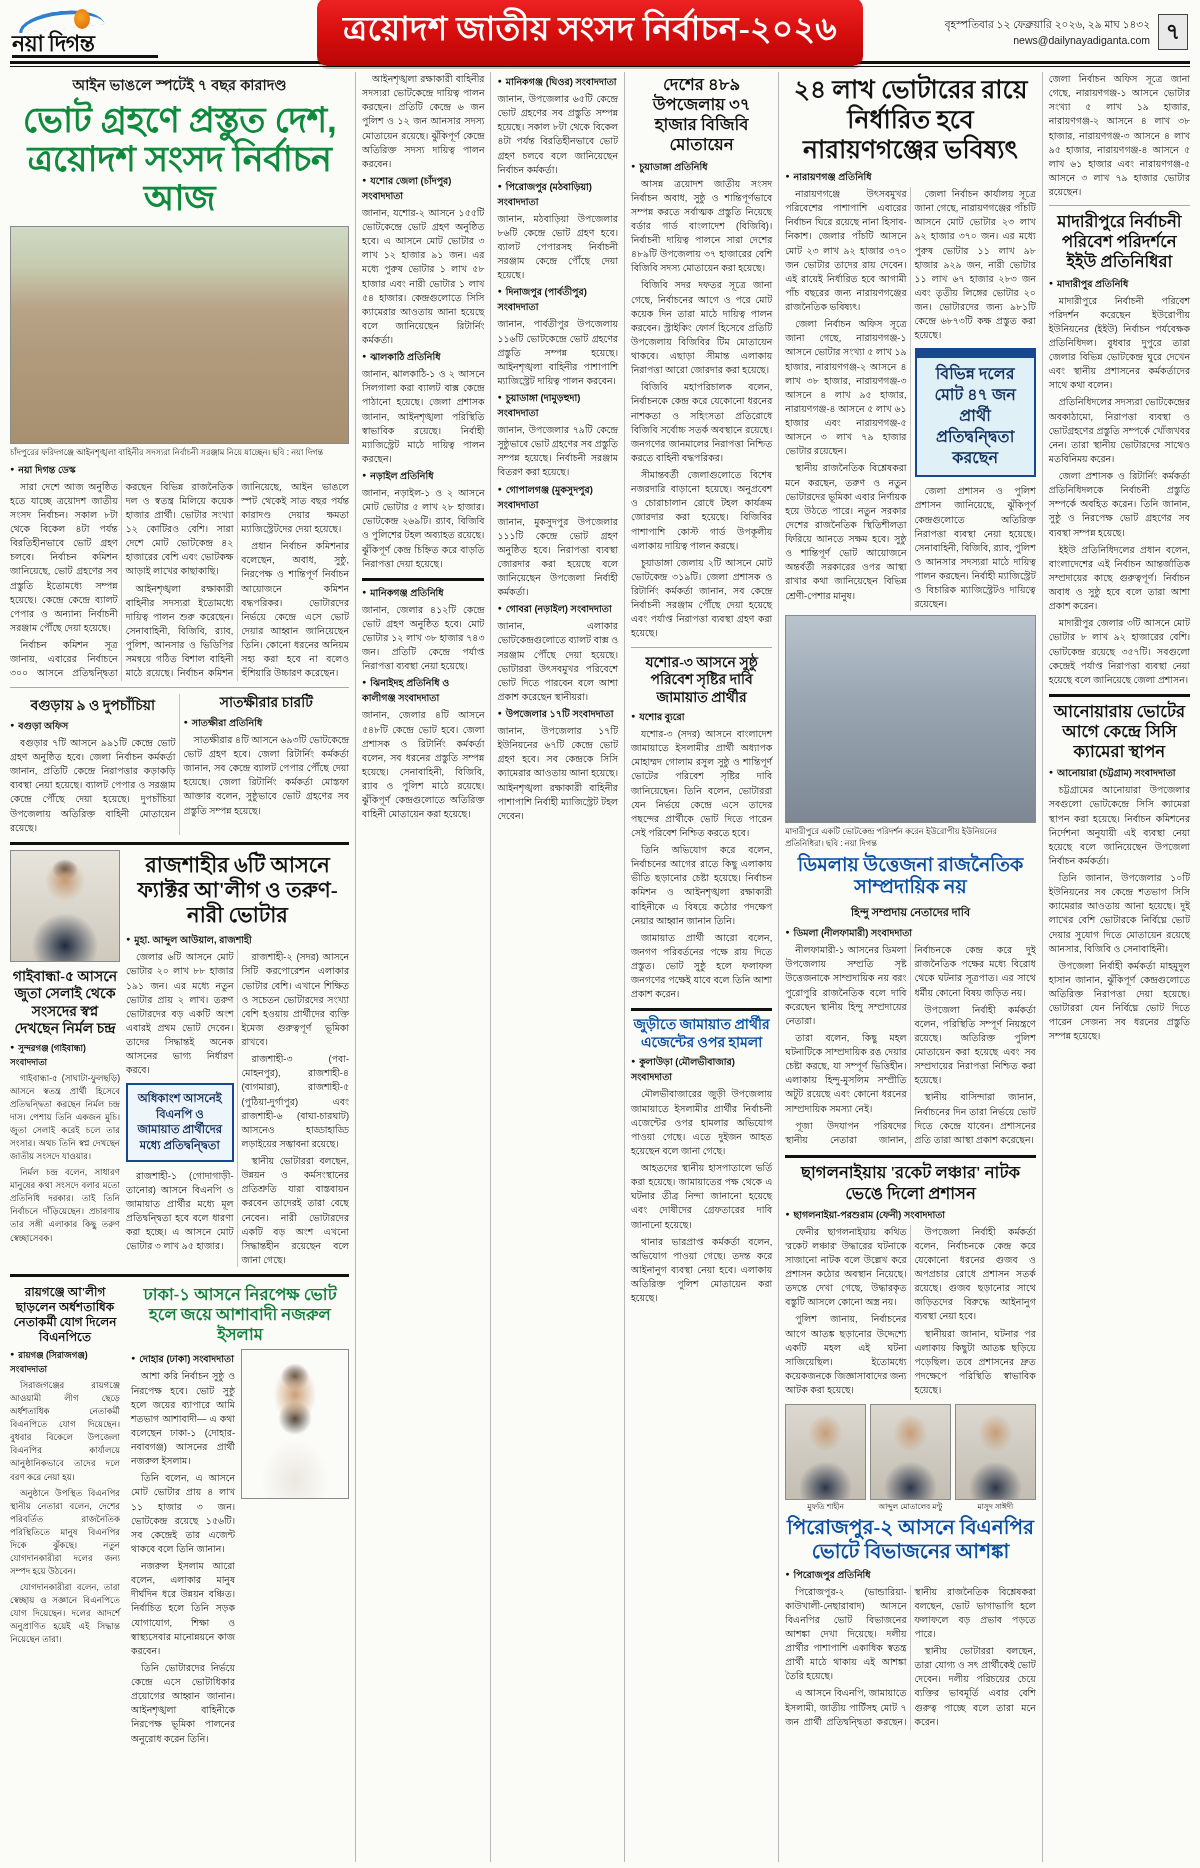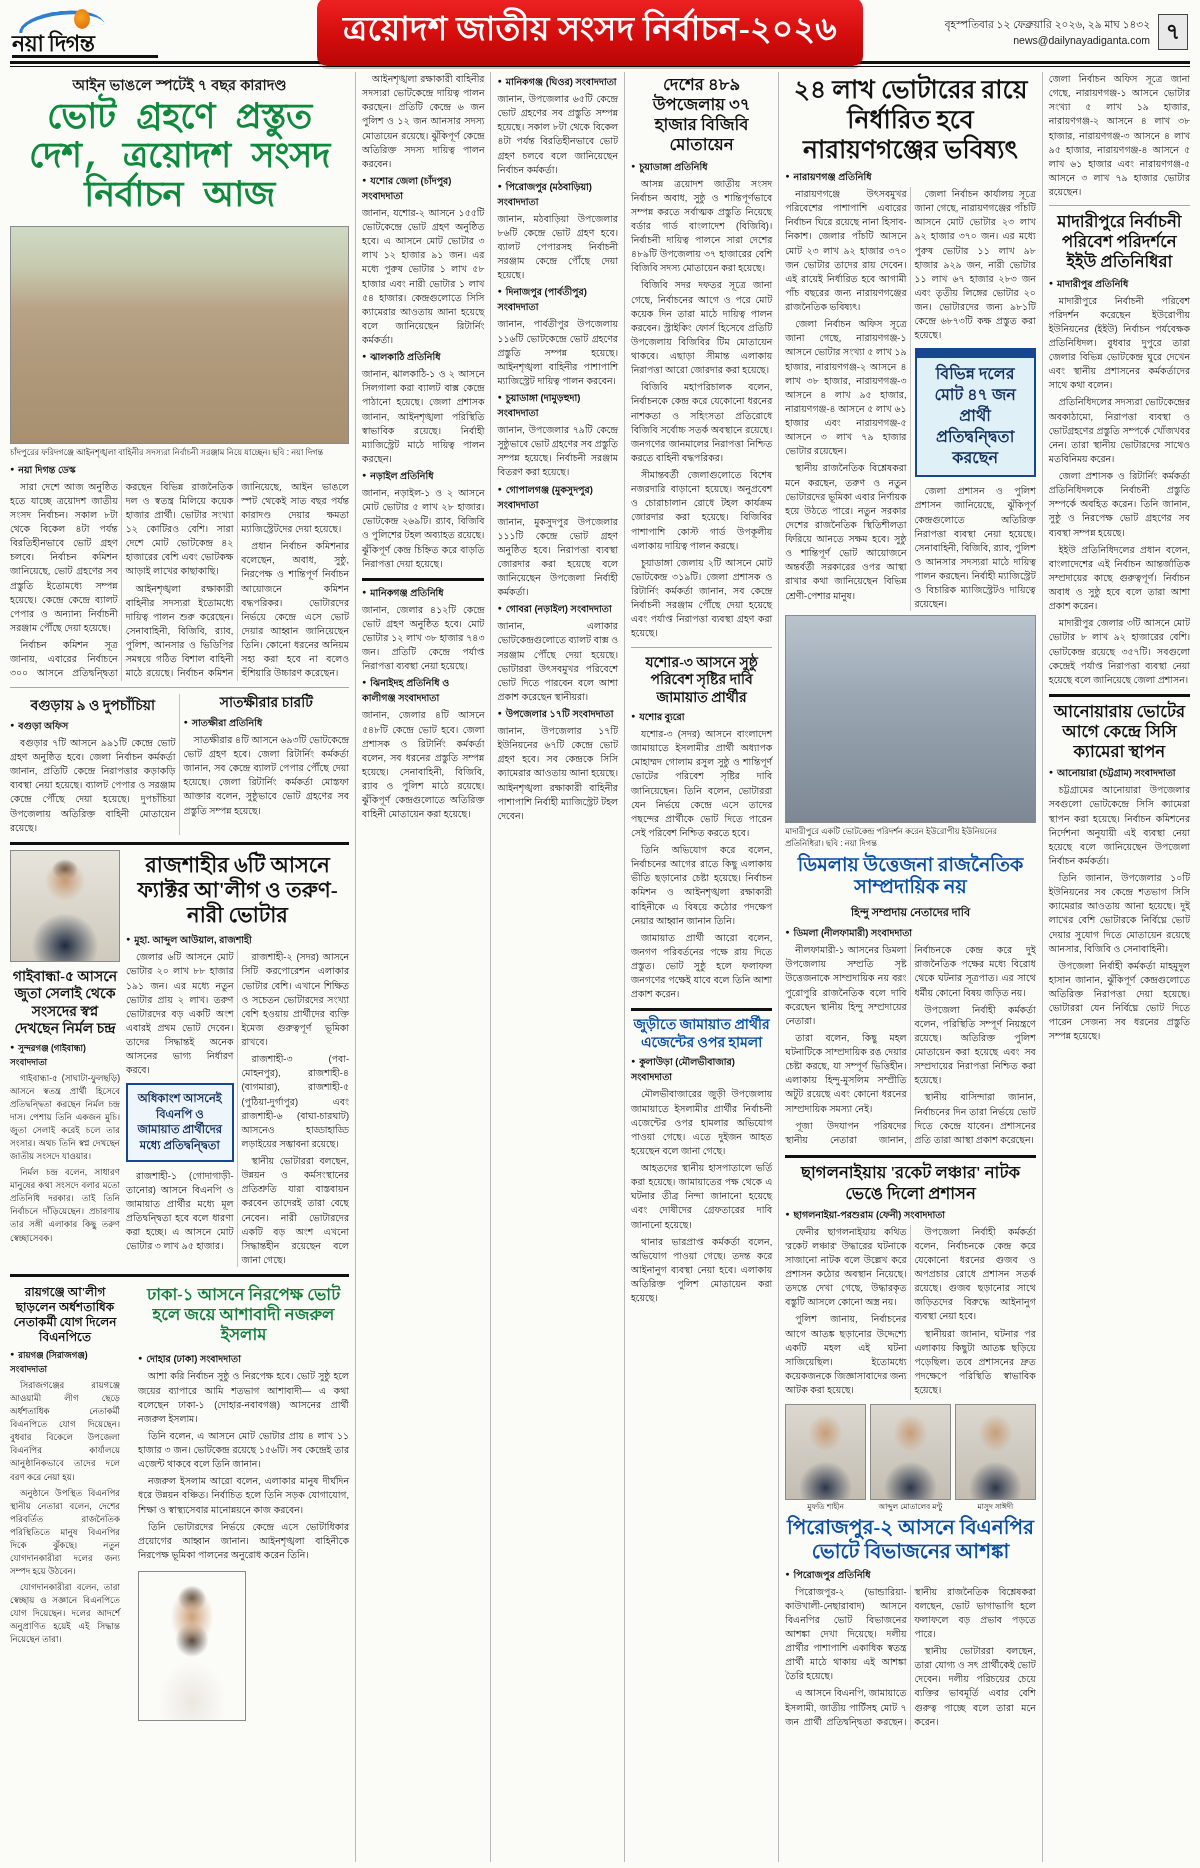--- a/index.html
+++ b/index.html
@@ -69,21 +69,21 @@
   .c3 { width:128px; }
   .c4 { width:150px; }
   .c5 { width:266px; }
   .c6 { width:150px; }
 
   
   .kicker { text-align:center; font-size:14.5px; font-weight:bold; color:#1a1a1a; margin:2px 0 2px; }
   .lead-head {
     text-align:center; color:#0f8a3c; font-weight:bold;
     font-size:35px; line-height:1.12; letter-spacing:-0.4px;
-    font-family:Liberation Mono, monospace;
+    font-family:Liberation Sans, sans-serif;
     margin:2px 0 8px 0;
   }
   .head-2 {
     text-align:center; font-weight:bold; font-size:21px; line-height:1.2;
     font-family:"Liberation Serif","DejaVu Serif",serif; margin:3px 0 5px;
   }
   .head-3 {
     text-align:center; font-weight:bold; font-size:16.5px; line-height:1.22;
     font-family:"Liberation Serif","DejaVu Serif",serif; margin:3px 0 4px;
   }
@@ -274,33 +274,33 @@
             <p>রাজশাহী-১ (গোদাগাড়ী-তানোর) আসনে বিএনপি ও জামায়াত প্রার্থীর মধ্যে মূল প্রতিদ্বন্দ্বিতা হবে বলে ধারণা করা হচ্ছে। এ আসনে মোট ভোটার ৩ লাখ ৯৫ হাজার।</p>
             <p>রাজশাহী-২ (সদর) আসনে সিটি করপোরেশন এলাকার ভোটার বেশি। এখানে শিক্ষিত ও সচেতন ভোটারদের সংখ্যা বেশি হওয়ায় প্রার্থীদের ব্যক্তি ইমেজ গুরুত্বপূর্ণ ভূমিকা রাখবে।</p>
             <p>রাজশাহী-৩ (পবা-মোহনপুর), রাজশাহী-৪ (বাগমারা), রাজশাহী-৫ (পুঠিয়া-দুর্গাপুর) এবং রাজশাহী-৬ (বাঘা-চারঘাট) আসনেও হাড্ডাহাড্ডি লড়াইয়ের সম্ভাবনা রয়েছে।</p>
             <p>স্থানীয় ভোটাররা বলছেন, উন্নয়ন ও কর্মসংস্থানের প্রতিশ্রুতি যারা বাস্তবায়ন করবেন তাদেরই তারা বেছে নেবেন। নারী ভোটারদের একটি বড় অংশ এখনো সিদ্ধান্তহীন রয়েছেন বলে জানা গেছে।</p>
           </div>
         </div>
       </div>
 
       <div class="hr-d"></div>
 
-      <div style="display:flex; gap:18px;">
+      <div style="display:flex; gap:11px;">
         <div style="width:110px;">
           <div class="head-sm" style="font-size:12px">রায়গঞ্জে আ'লীগ ছাড়লেন অর্ধশতাধিক নেতাকর্মী যোগ দিলেন বিএনপিতে</div>
           <div class="byline" style="font-size:8.6px">রায়গঞ্জ (সিরাজগঞ্জ) সংবাদদাতা</div>
           <div class="body-txt" style="font-size:8.6px">
             <p>সিরাজগঞ্জের রায়গঞ্জে আওয়ামী লীগ ছেড়ে অর্ধশতাধিক নেতাকর্মী বিএনপিতে যোগ দিয়েছেন। বুধবার বিকেলে উপজেলা বিএনপির কার্যালয়ে আনুষ্ঠানিকভাবে তাদের দলে বরণ করে নেয়া হয়।</p>
             <p>অনুষ্ঠানে উপস্থিত বিএনপির স্থানীয় নেতারা বলেন, দেশের পরিবর্তিত রাজনৈতিক পরিস্থিতিতে মানুষ বিএনপির দিকে ঝুঁকছে। নতুন যোগদানকারীরা দলের জন্য সম্পদ হয়ে উঠবেন।</p>
             <p>যোগদানকারীরা বলেন, তারা স্বেচ্ছায় ও সজ্ঞানে বিএনপিতে যোগ দিয়েছেন। দলের আদর্শে অনুপ্রাণিত হয়েই এই সিদ্ধান্ত নিয়েছেন তারা।</p>
           </div>
         </div>
         <div style="flex:1;">
           <div class="head-3 head-blue" style="color:#15803d">ঢাকা-১ আসনে নিরপেক্ষ ভোট হলে জয়ে আশাবাদী নজরুল ইসলাম</div>
-          <div style="display:flex; gap:6px; margin-top:3px;flex-direction:column;">
+          <div style="display:flex; gap:6px; margin-top:3px;">
             <div style="flex:1">
               <div class="byline">দোহার (ঢাকা) সংবাদদাতা</div>
               <div class="body-txt">
                 <p>আশা করি নির্বাচন সুষ্ঠু ও নিরপেক্ষ হবে। ভোট সুষ্ঠু হলে জয়ের ব্যাপারে আমি শতভাগ আশাবাদী— এ কথা বলেছেন ঢাকা-১ (দোহার-নবাবগঞ্জ) আসনের প্রার্থী নজরুল ইসলাম।</p>
                 <p>তিনি বলেন, এ আসনে মোট ভোটার প্রায় ৪ লাখ ১১ হাজার ৩ জন। ভোটকেন্দ্র রয়েছে ১৫৬টি। সব কেন্দ্রেই তার এজেন্ট থাকবে বলে তিনি জানান।</p>
                 <p>নজরুল ইসলাম আরো বলেন, এলাকার মানুষ দীর্ঘদিন ধরে উন্নয়ন বঞ্চিত। নির্বাচিত হলে তিনি সড়ক যোগাযোগ, শিক্ষা ও স্বাস্থ্যসেবার মানোন্নয়নে কাজ করবেন।</p>
                 <p>তিনি ভোটারদের নির্ভয়ে কেন্দ্রে এসে ভোটাধিকার প্রয়োগের আহ্বান জানান। আইনশৃঙ্খলা বাহিনীকে নিরপেক্ষ ভূমিকা পালনের অনুরোধ করেন তিনি।</p>
               </div>
             </div>
             <div style="width:108px">

